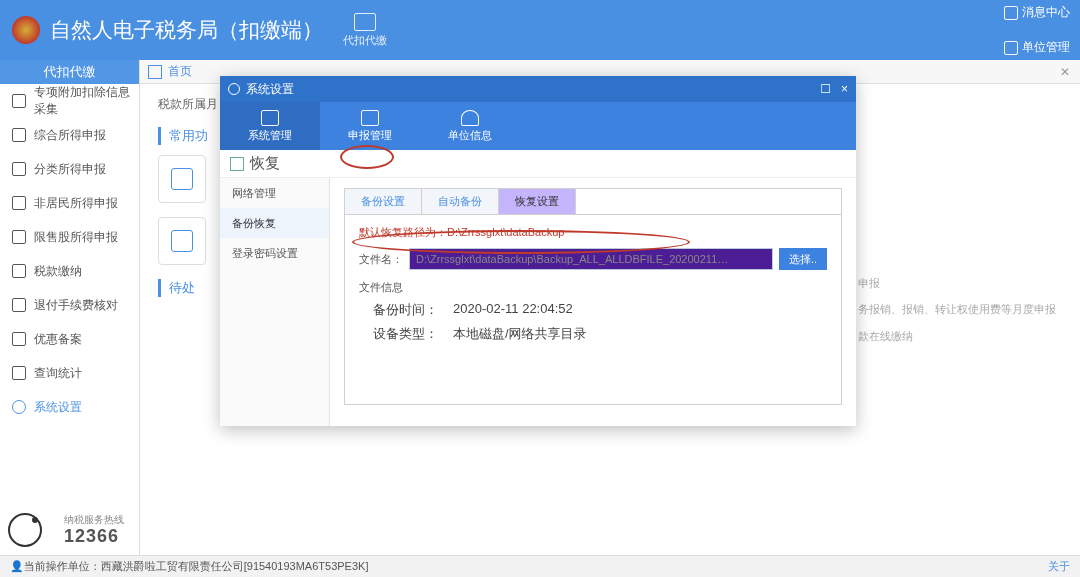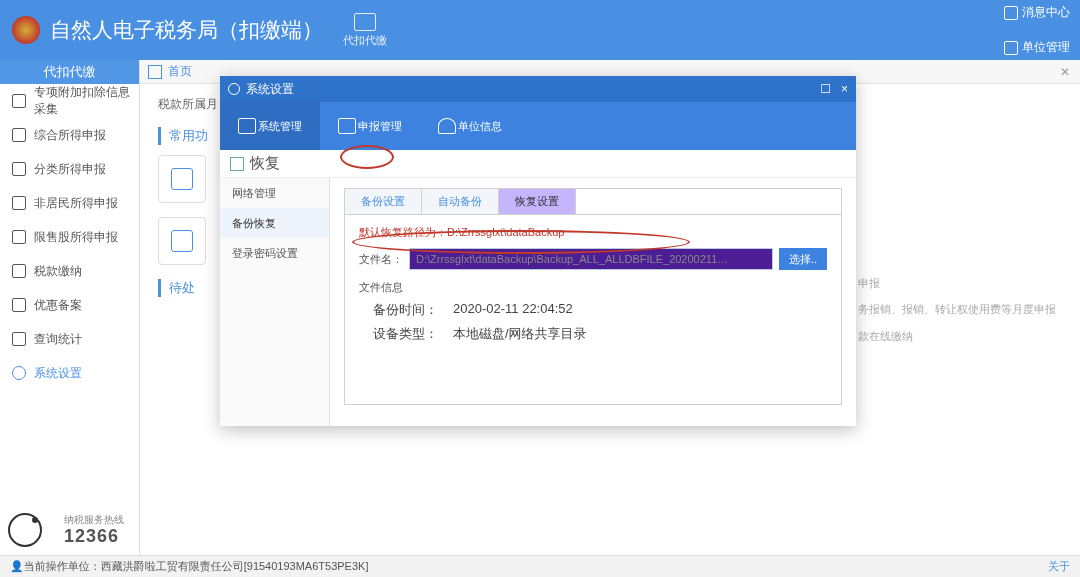--- a/index.html
+++ b/index.html
@@ -36,21 +36,21 @@
 .tile { width:48px; height:48px; border:1px solid #ddd; border-radius:4px; display:flex; align-items:center; justify-content:center; margin-bottom:14px; }
 .tile-ic { width:22px; height:22px; border:1.5px solid #4a90e2; border-radius:3px; }
 .right-hints { position:absolute; right:24px; top:210px; font-size:11px; color:#aaa; line-height:2.4; text-align:left; }
 
 
 .modal { position:absolute; left:220px; top:76px; width:636px; height:350px; background:#fff; box-shadow:0 4px 16px rgba(0,0,0,.25); display:flex; flex-direction:column; }
 .m-titlebar { height:26px; background:#2f72c9; color:#fff; display:flex; align-items:center; padding:0 8px; font-size:12px; gap:6px; }
 .m-gear { width:12px; height:12px; border:1.3px solid #fff; border-radius:50%; }
 .m-tb-right { margin-left:auto; display:flex; gap:10px; font-size:12px; }
 .m-toolbar { height:48px; background:#3d82df; display:flex; }
-.m-tool { width:100px; display:flex; flex-direction:row; align-items:center; justify-content:center; color:#fff; font-size:11px; gap:2px; cursor:pointer; }
+.m-tool { width:100px; display:flex; flex-direction:column; align-items:center; justify-content:center; color:#fff; font-size:11px; gap:2px; cursor:pointer; }
 .m-tool.active { background:#2f6dc2; }
 .m-tool-ic { width:18px; height:16px; border:1.4px solid #fff; border-radius:2px; }
 .m-tool-ic.ppl { border-radius:50% 50% 2px 2px; }
 .m-body { flex:1; display:flex; }
 .m-side { width:110px; border-right:1px solid #e3e3e3; background:#fafafa; }
 .m-sub { height:28px; background:#fff; border-bottom:1px solid #eee; display:flex; align-items:center; padding-left:10px; font-size:15px; color:#555; gap:6px; }
 .m-sub-ic { width:14px;height:14px;border:1.2px solid #6a9; }
 .m-side-item { height:30px; display:flex; align-items:center; padding-left:12px; font-size:11px; color:#555; cursor:pointer; }
 .m-side-item.active { background:#eef4fc; color:#333; }
 .m-content { flex:1; padding:10px 14px; font-size:11px; color:#555; }
@@ -135,20 +135,24 @@
   <div class="sb-item">
       <span class="sb-ic"></span>
       <span>限售股所得申报</span>
     </div>
   <div class="sb-item">
       <span class="sb-ic"></span>
       <span>税款缴纳</span>
     </div>
   <div class="sb-item">
       <span class="sb-ic"></span>
+      <span>退付手续费核对</span>
+    </div>
+  <div class="sb-item">
+      <span class="sb-ic"></span>
       <span>优惠备案</span>
     </div>
   <div class="sb-item">
       <span class="sb-ic"></span>
       <span>查询统计</span>
     </div>
   <div class="sb-item active">
       <span class="sb-ic gear"></span>
       <span>系统设置</span>
     </div>

